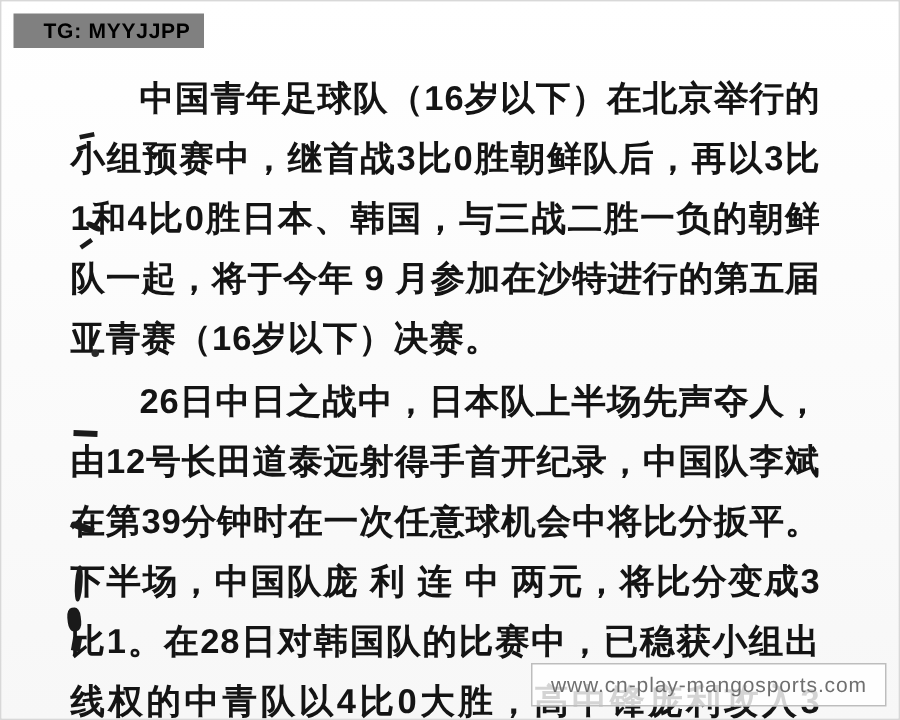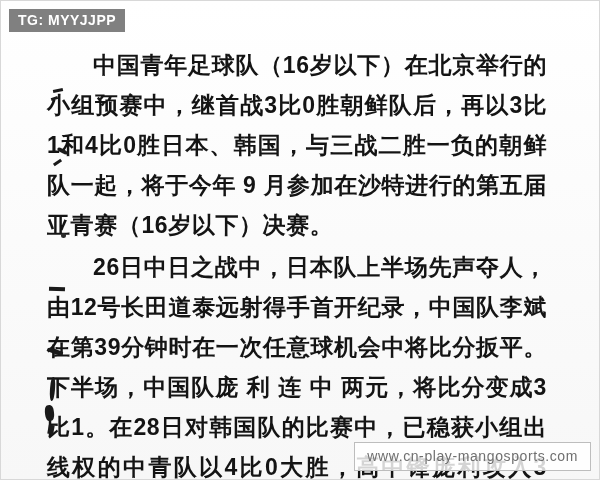--- a/index.html
+++ b/index.html
@@ -34,25 +34,25 @@
       linear-gradient(180deg, #ffffff 0%, #fbfbfb 50%, #f7f7f7 100%);
     pointer-events: none;
   }
 
   
   #tg-tag {
     position: absolute;
     top: 8px;
     left: 8px;
     background: #808080;
-    color: #ffffff;
+    color: #000000;
     font-size: 14px;
     font-weight: bold;
     letter-spacing: 0.5px;
-    padding: 3px 9px 4px 9px;
+    padding: 3px 9px 4px 20px;
     font-family: "Liberation Sans", sans-serif;
     line-height: 1.15;
     z-index: 5;
     white-space: nowrap;
   }
 
   
   #article {
     position: absolute;
     top: 44px;

